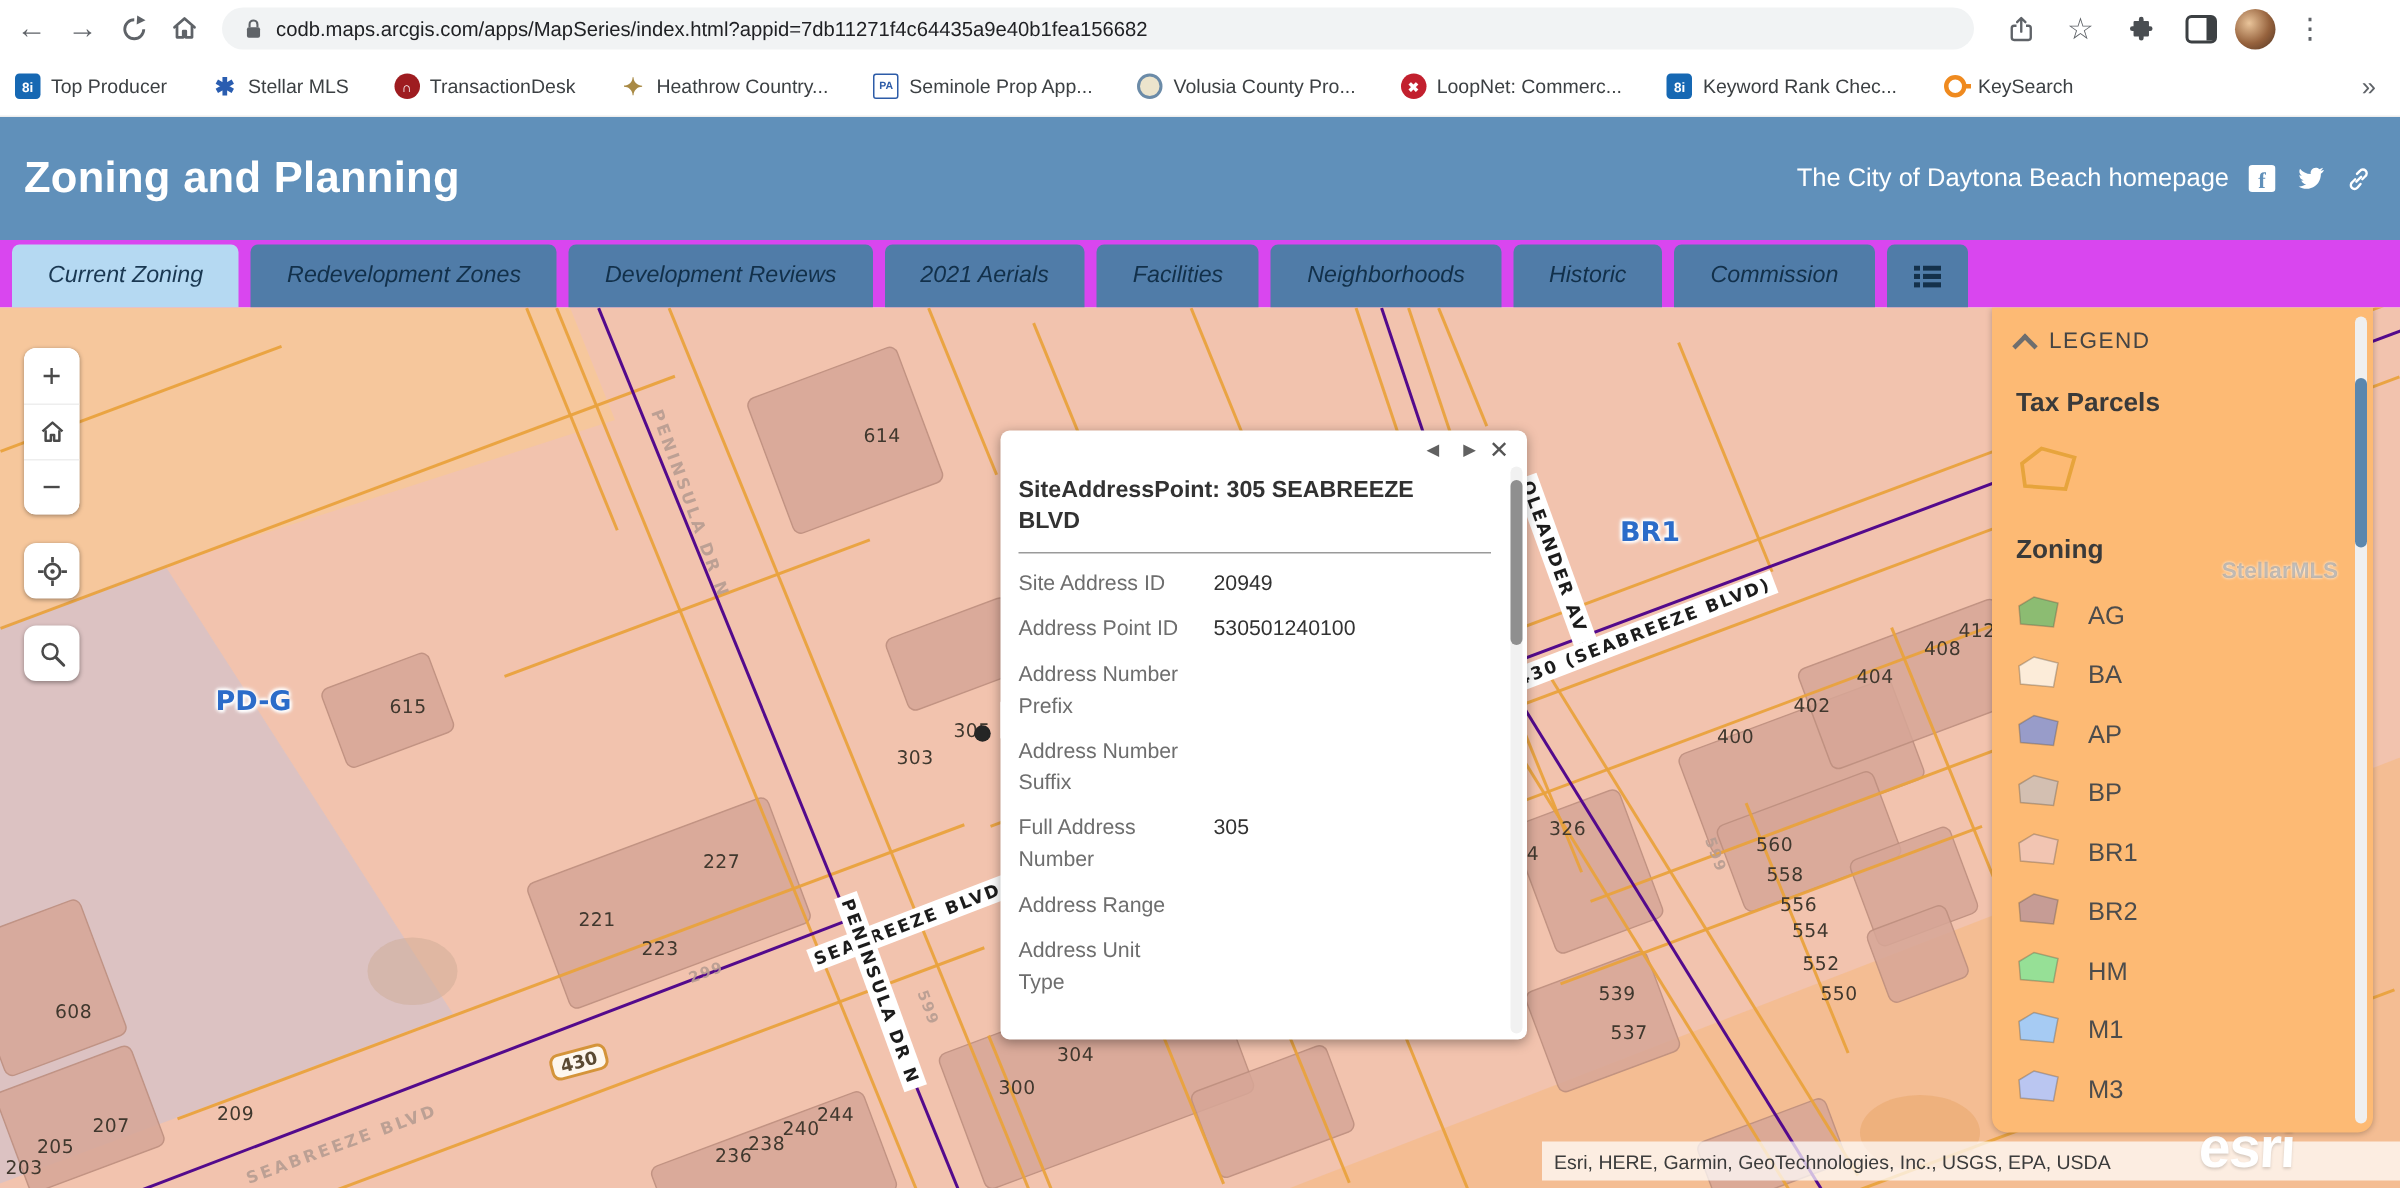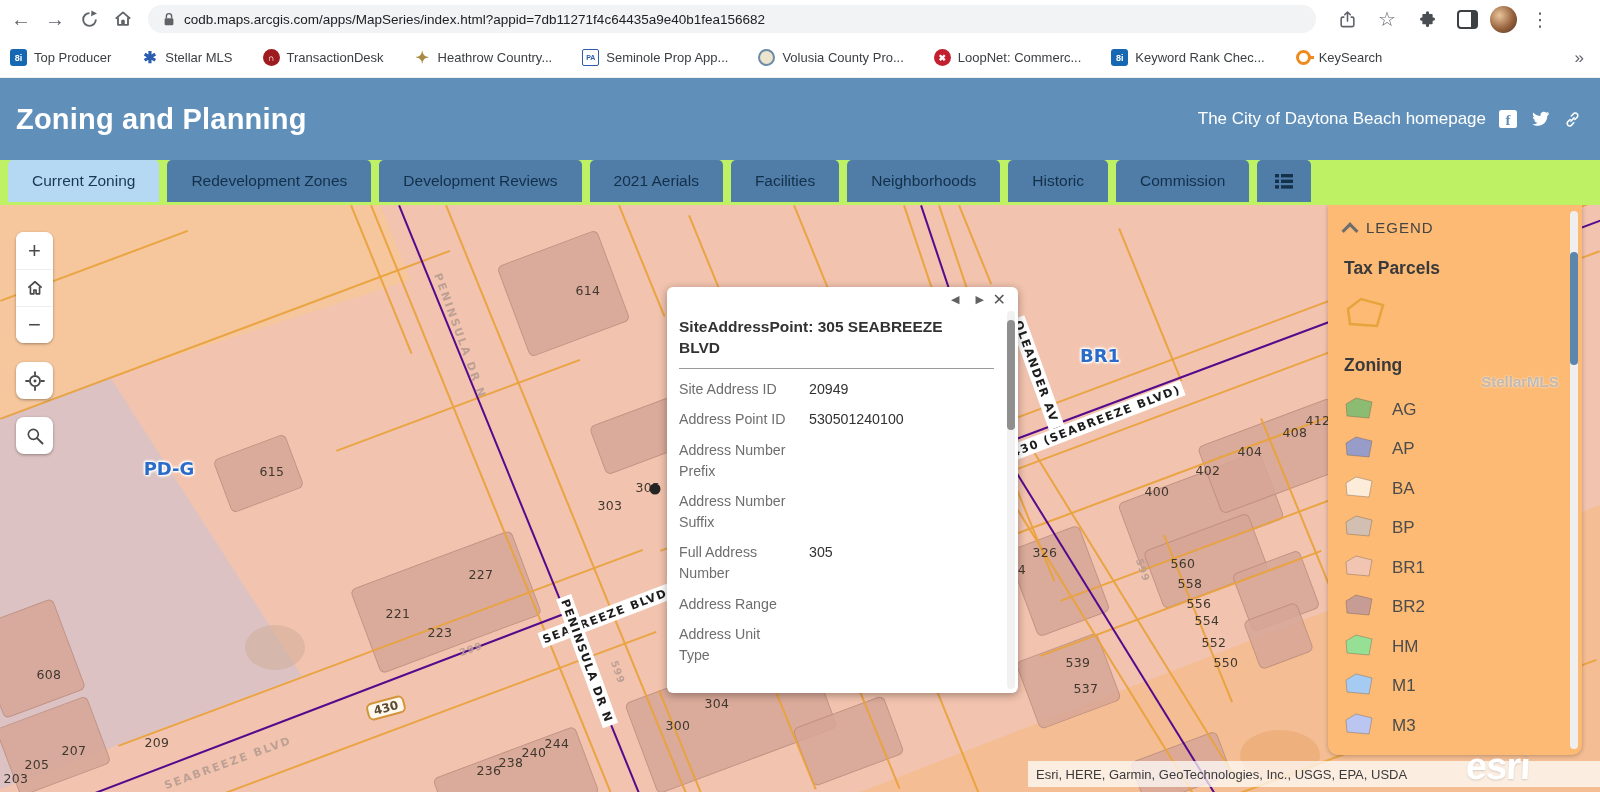--- a/index.html
+++ b/index.html
@@ -40,22 +40,22 @@
   
   .app-header{position:absolute;left:0;top:78px;width:1600px;height:82px;background:#6090ba;
     display:flex;align-items:center;justify-content:space-between;box-sizing:border-box;
     padding:0 18px 0 16px;}
   .app-title{color:#fff;font-size:29px;font-weight:bold;letter-spacing:.2px;}
   .header-right{display:flex;align-items:center;gap:13px;justify-content:center;}
   .home-link{color:#fff;font-size:17px;cursor:pointer;}
   .soc{cursor:pointer;display:flex;align-items:center;}
 
   
-  .tab-bar{position:absolute;left:0;top:160px;width:1600px;height:45px;background:#bef264;
-    display:flex;align-items:flex-start;padding-left:8px;box-sizing:border-box;}
+  .tab-bar{position:absolute;left:0;top:160px;width:1600px;height:45px;background:#d946ef;
+    display:flex;align-items:flex-end;padding-left:8px;box-sizing:border-box;font-style:italic;}
   .tab{height:42px;display:flex;align-items:center;justify-content:center;padding:0 24px;
     margin-right:8px;border-radius:5px 5px 0 0;background:#507ca8;color:#12304a;
     font-size:15.5px;white-space:nowrap;cursor:pointer;}
   .tab.active{background:#b5d9f2;color:#1a3852;}
   .tab.icon-tab{width:54px;padding:0;box-sizing:border-box;}
 
   
   .map{position:absolute;left:0;top:205px;width:1600px;height:587px;background:#f2c3ae;overflow:hidden;}
   .region{position:absolute;left:0;top:0;width:1600px;height:587px;}
   .mline{position:absolute;transform-origin:0 0;}
@@ -451,29 +451,29 @@
       <div class="legend-heading">Zoning</div>
       <div class="lg-items" id="legend-items">
           <div class="lg-item">
             <span><svg width="30" height="24" viewBox="0 0 30 24">
                 <polygon points="2,8 12,2 28,6 25,22 3,20" fill="#8cbc72" stroke="rgba(90,80,70,.35)" stroke-width="1"></polygon>
               </svg></span>
             <span class="lg-label">AG</span>
           </div>
           <div class="lg-item">
             <span><svg width="30" height="24" viewBox="0 0 30 24">
+                <polygon points="2,8 12,2 28,6 25,22 3,20" fill="#fcecd9" stroke="rgba(90,80,70,.35)" stroke-width="1"></polygon>
+              </svg></span>
+            <span class="lg-label">BA</span>
+          </div>
+          <div class="lg-item">
+            <span><svg width="30" height="24" viewBox="0 0 30 24">
                 <polygon points="2,8 12,2 28,6 25,22 3,20" fill="#989cc9" stroke="rgba(90,80,70,.35)" stroke-width="1"></polygon>
               </svg></span>
             <span class="lg-label">AP</span>
-          </div>
-          <div class="lg-item">
-            <span><svg width="30" height="24" viewBox="0 0 30 24">
-                <polygon points="2,8 12,2 28,6 25,22 3,20" fill="#fcecd9" stroke="rgba(90,80,70,.35)" stroke-width="1"></polygon>
-              </svg></span>
-            <span class="lg-label">BA</span>
           </div>
           <div class="lg-item">
             <span><svg width="30" height="24" viewBox="0 0 30 24">
                 <polygon points="2,8 12,2 28,6 25,22 3,20" fill="#d3bfb1" stroke="rgba(90,80,70,.35)" stroke-width="1"></polygon>
               </svg></span>
             <span class="lg-label">BP</span>
           </div>
           <div class="lg-item">
             <span><svg width="30" height="24" viewBox="0 0 30 24">
                 <polygon points="2,8 12,2 28,6 25,22 3,20" fill="#f2c5b2" stroke="rgba(90,80,70,.35)" stroke-width="1"></polygon>

